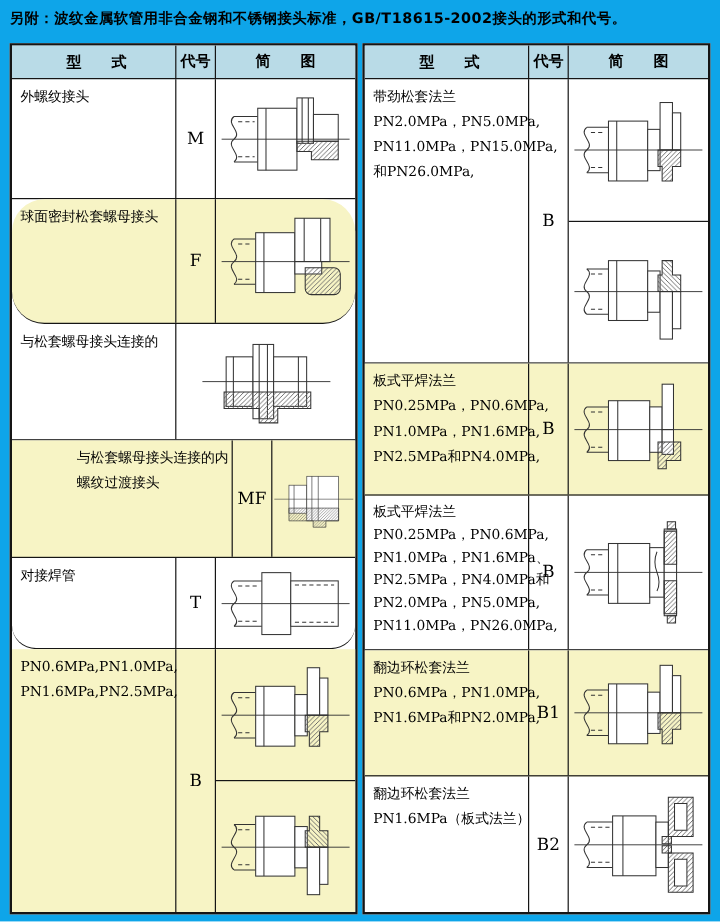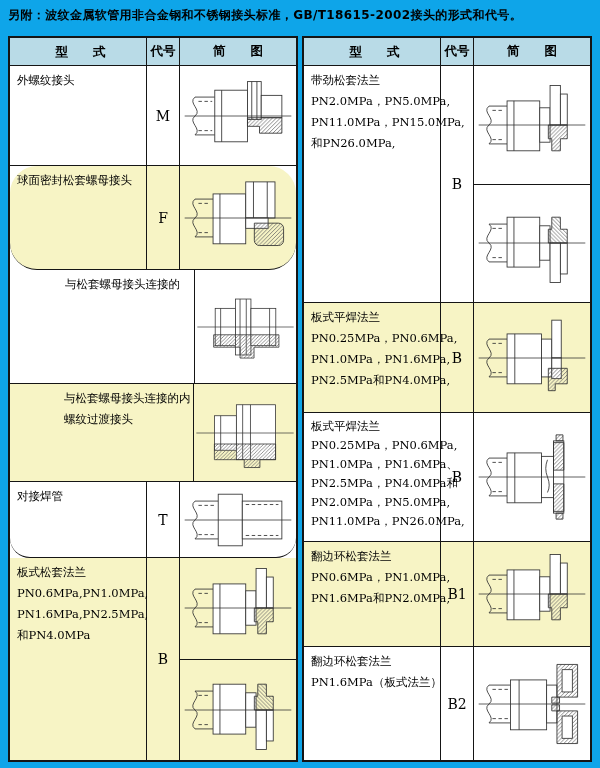--- a/index.html
+++ b/index.html
@@ -114,21 +114,21 @@
                 <rect x="74" y="8" width="34" height="42" fill="#fff" stroke="#333" stroke-width="1"></rect>
                 <line x1="83" y1="8" x2="83" y2="50" stroke="#333" stroke-width="1" fill="none"></line>
                 <line x1="99" y1="8" x2="99" y2="50" stroke="#333" stroke-width="1" fill="none"></line>
                 <rect x="74" y="50" width="26" height="12" fill="#fff" stroke="#333" stroke-width="1"></rect>
                 <path d="M84,56 H112 a6,6 0 0 1 6,6 V76 a6,6 0 0 1 -6,6 H90 a6,6 0 0 1 -6,-6 Z" fill="url(#hp2)" fill-rule="evenodd" stroke="#333" stroke-width="1"></path>
                 <line x1="3" y1="50" x2="127" y2="50" stroke="#333" stroke-width="0.9"></line>
               </svg>
             </div>
           </div>
         </div>
-        <div class="row" style="height:114px;flex:none;padding-left:48px;">
+        <div class="row" style="height:97px;flex:none;">
           <div class="cell type" style="">
             <div>与松套螺母接头连接的</div>
           </div>
           <div class="cell diag">
             <div class="sub">
               <svg viewBox="0 0 130 100" width="112" height="86">
                 <defs>
                   <pattern id="hp3" width="4.5" height="4.5" patternUnits="userSpaceOnUse">
                     <path d="M0,4.5 L4.5,0" stroke="#666" stroke-width="0.9"></path>
                   </pattern>
@@ -144,20 +144,21 @@
                 <line x1="3" y1="50" x2="127" y2="50" stroke="#333" stroke-width="0.9"></line>
               </svg>
             </div>
           </div>
         </div>
         <div class="row hl" style="height:98px;flex:none;padding-left:47px;">
           <div class="cell type" style="">
             <div>与松套螺母接头连接的内</div>
             <div>螺纹过渡接头</div>
           </div>
+          <div class="cell code">MF</div>
           <div class="cell diag">
             <div class="sub">
               <svg viewBox="0 0 130 100" width="112" height="86">
                 <defs>
                   <pattern id="hp4" width="4.5" height="4.5" patternUnits="userSpaceOnUse">
                     <path d="M0,4.5 L4.5,0" stroke="#666" stroke-width="0.9"></path>
                   </pattern>
                 </defs>
                 <rect x="26" y="28" width="28" height="44" fill="#fff" stroke="#333" stroke-width="1"></rect>
                 <line x1="34" y1="28" x2="34" y2="72" stroke="#333" stroke-width="1" fill="none"></line>
@@ -192,24 +193,22 @@
                 <rect x="70" y="28" width="46" height="44" fill="#fff" stroke="#333" stroke-width="1"></rect>
                 <line x1="74" y1="32" x2="112" y2="32" stroke="#333" stroke-width="1" fill="none" stroke-dasharray="4,3"></line>
                 <line x1="74" y1="68" x2="112" y2="68" stroke="#333" stroke-width="1" fill="none" stroke-dasharray="4,3"></line>
                 <line x1="3" y1="50" x2="127" y2="50" stroke="#333" stroke-width="0.9"></line>
               </svg>
             </div>
           </div>
         </div>
         <div class="row hl" style="">
           <div class="cell type" style="">
-            <div>板式松套法兰</div>
             <div>PN0.6MPa,PN1.0MPa,</div>
             <div>PN1.6MPa,PN2.5MPa,</div>
-            <div>和PN4.0MPa</div>
           </div>
           <div class="cell code">B</div>
           <div class="cell diag">
             <div class="sub">
               <svg viewBox="0 0 130 100" width="112" height="86">
                 <defs>
                   <pattern id="hp6" width="4.5" height="4.5" patternUnits="userSpaceOnUse">
                     <path d="M0,4.5 L4.5,0" stroke="#666" stroke-width="0.9"></path>
                   </pattern>
                 </defs>

